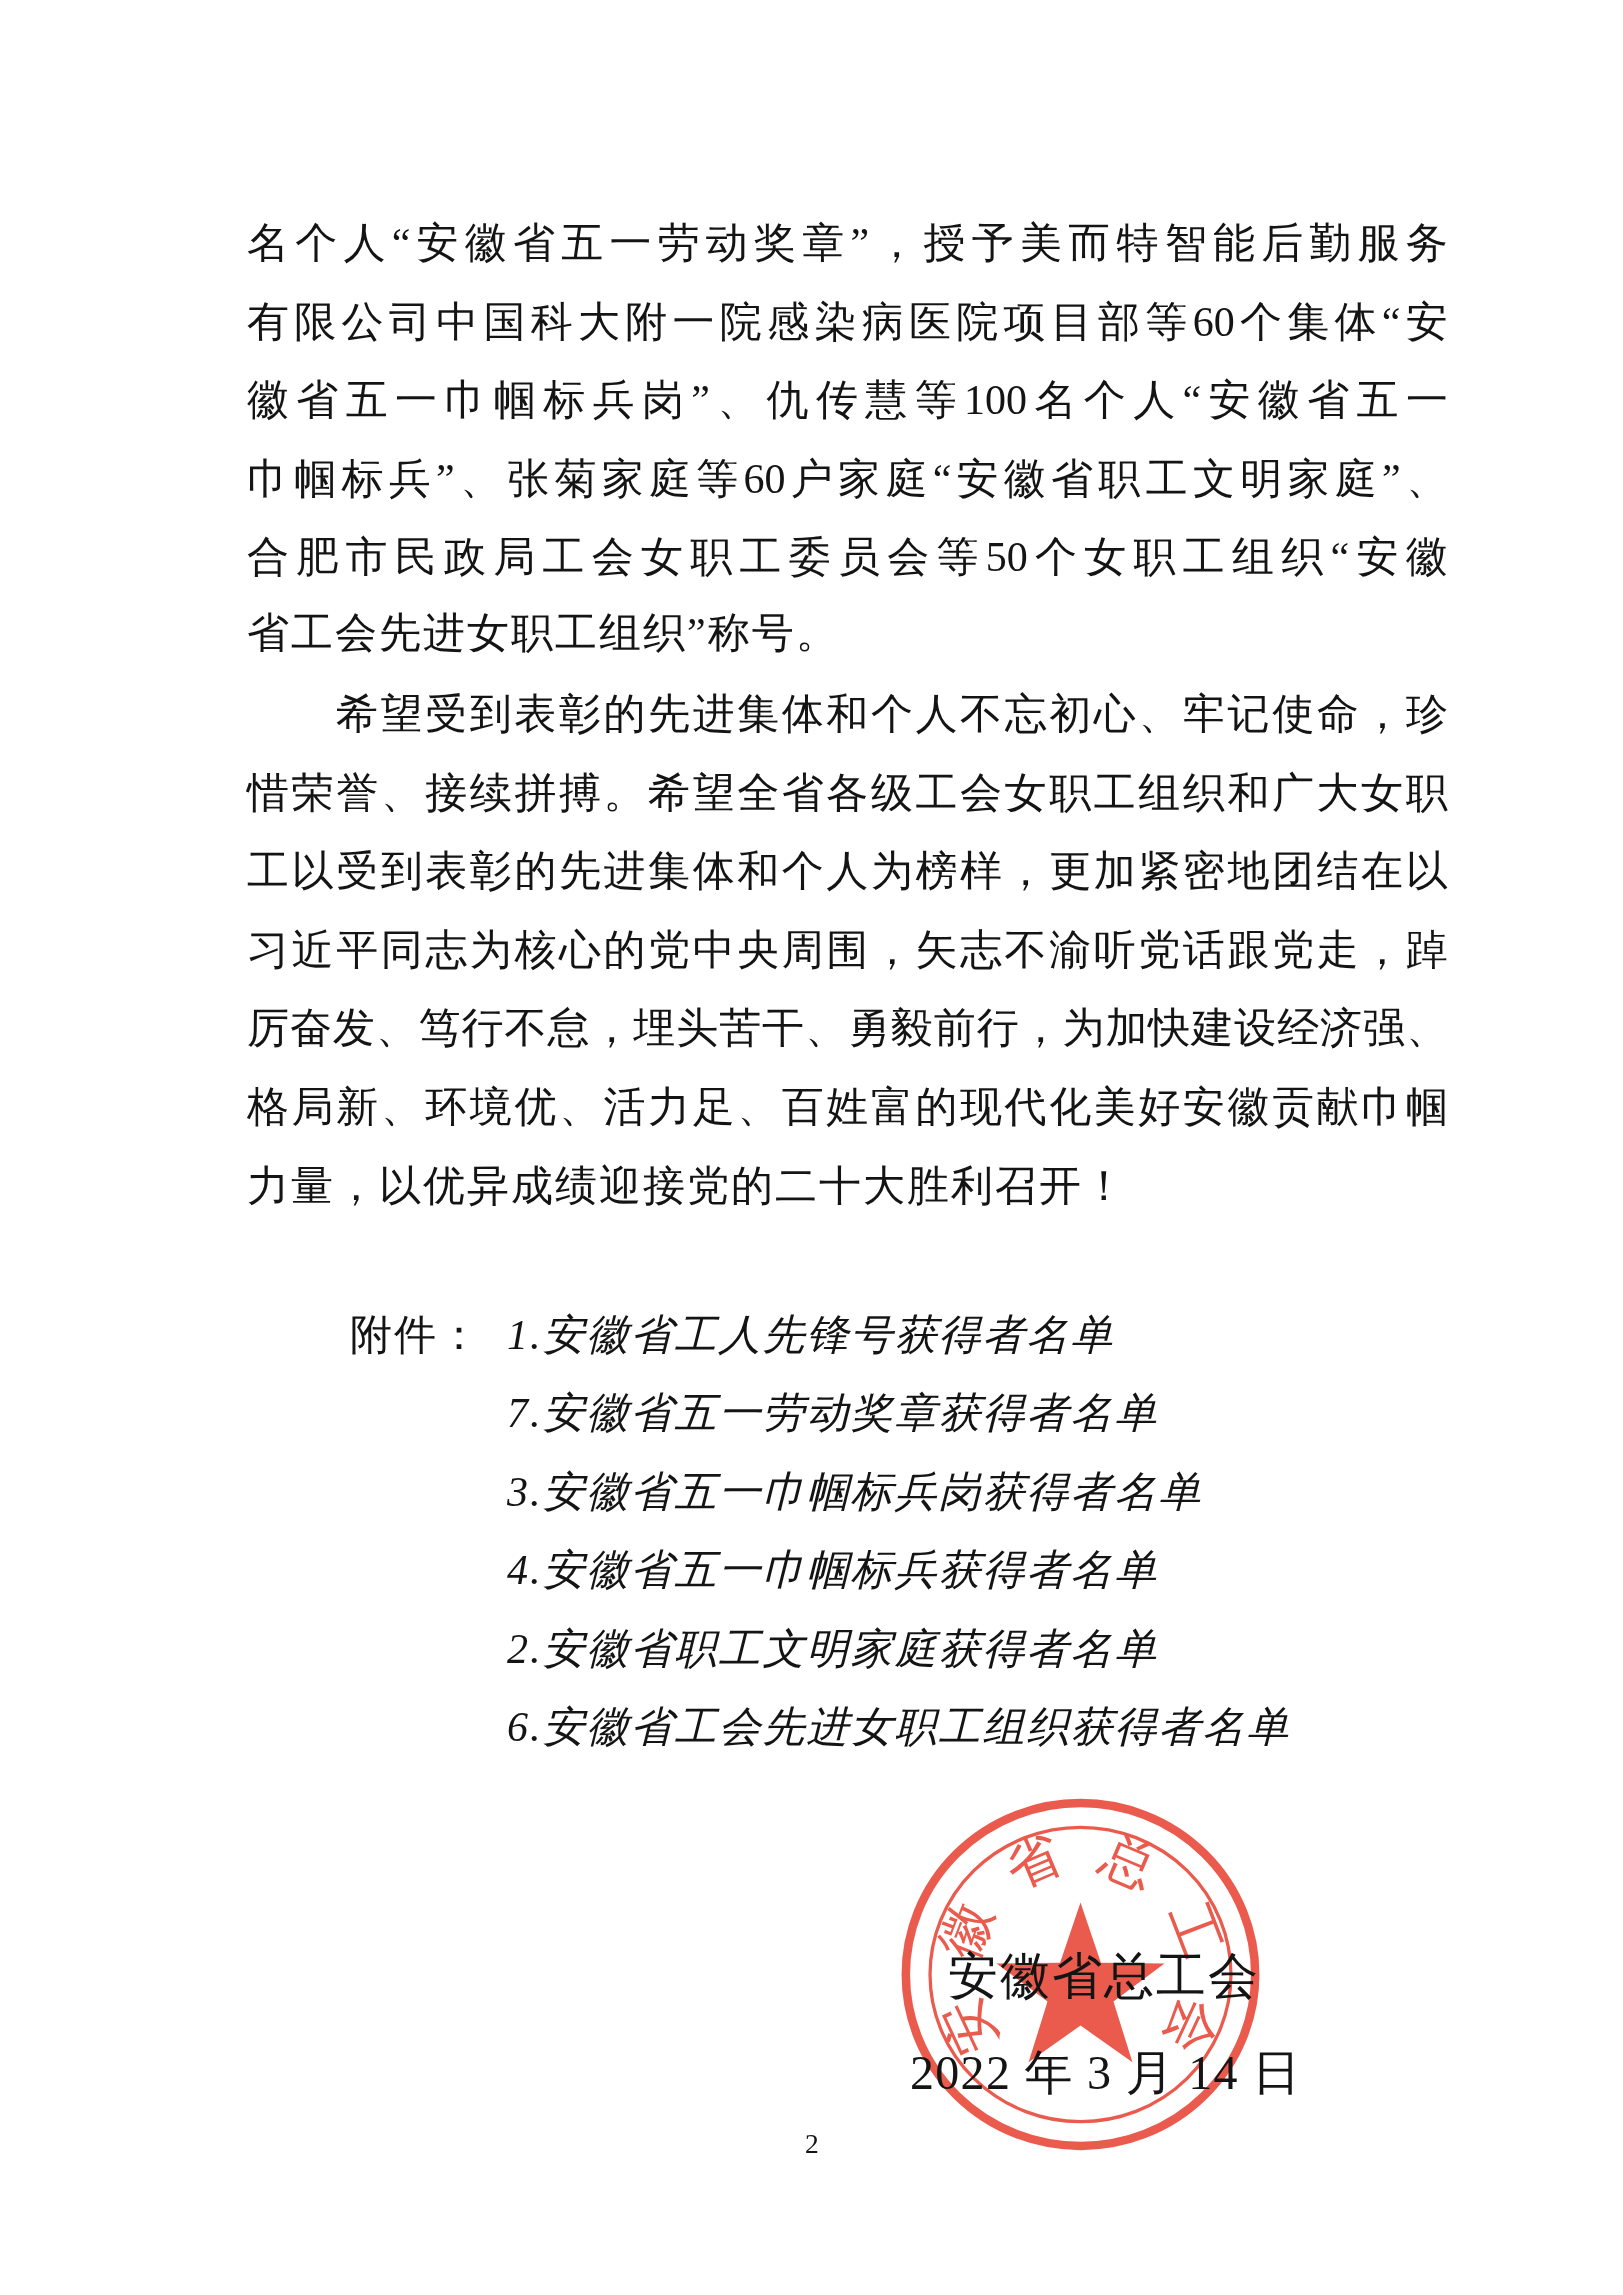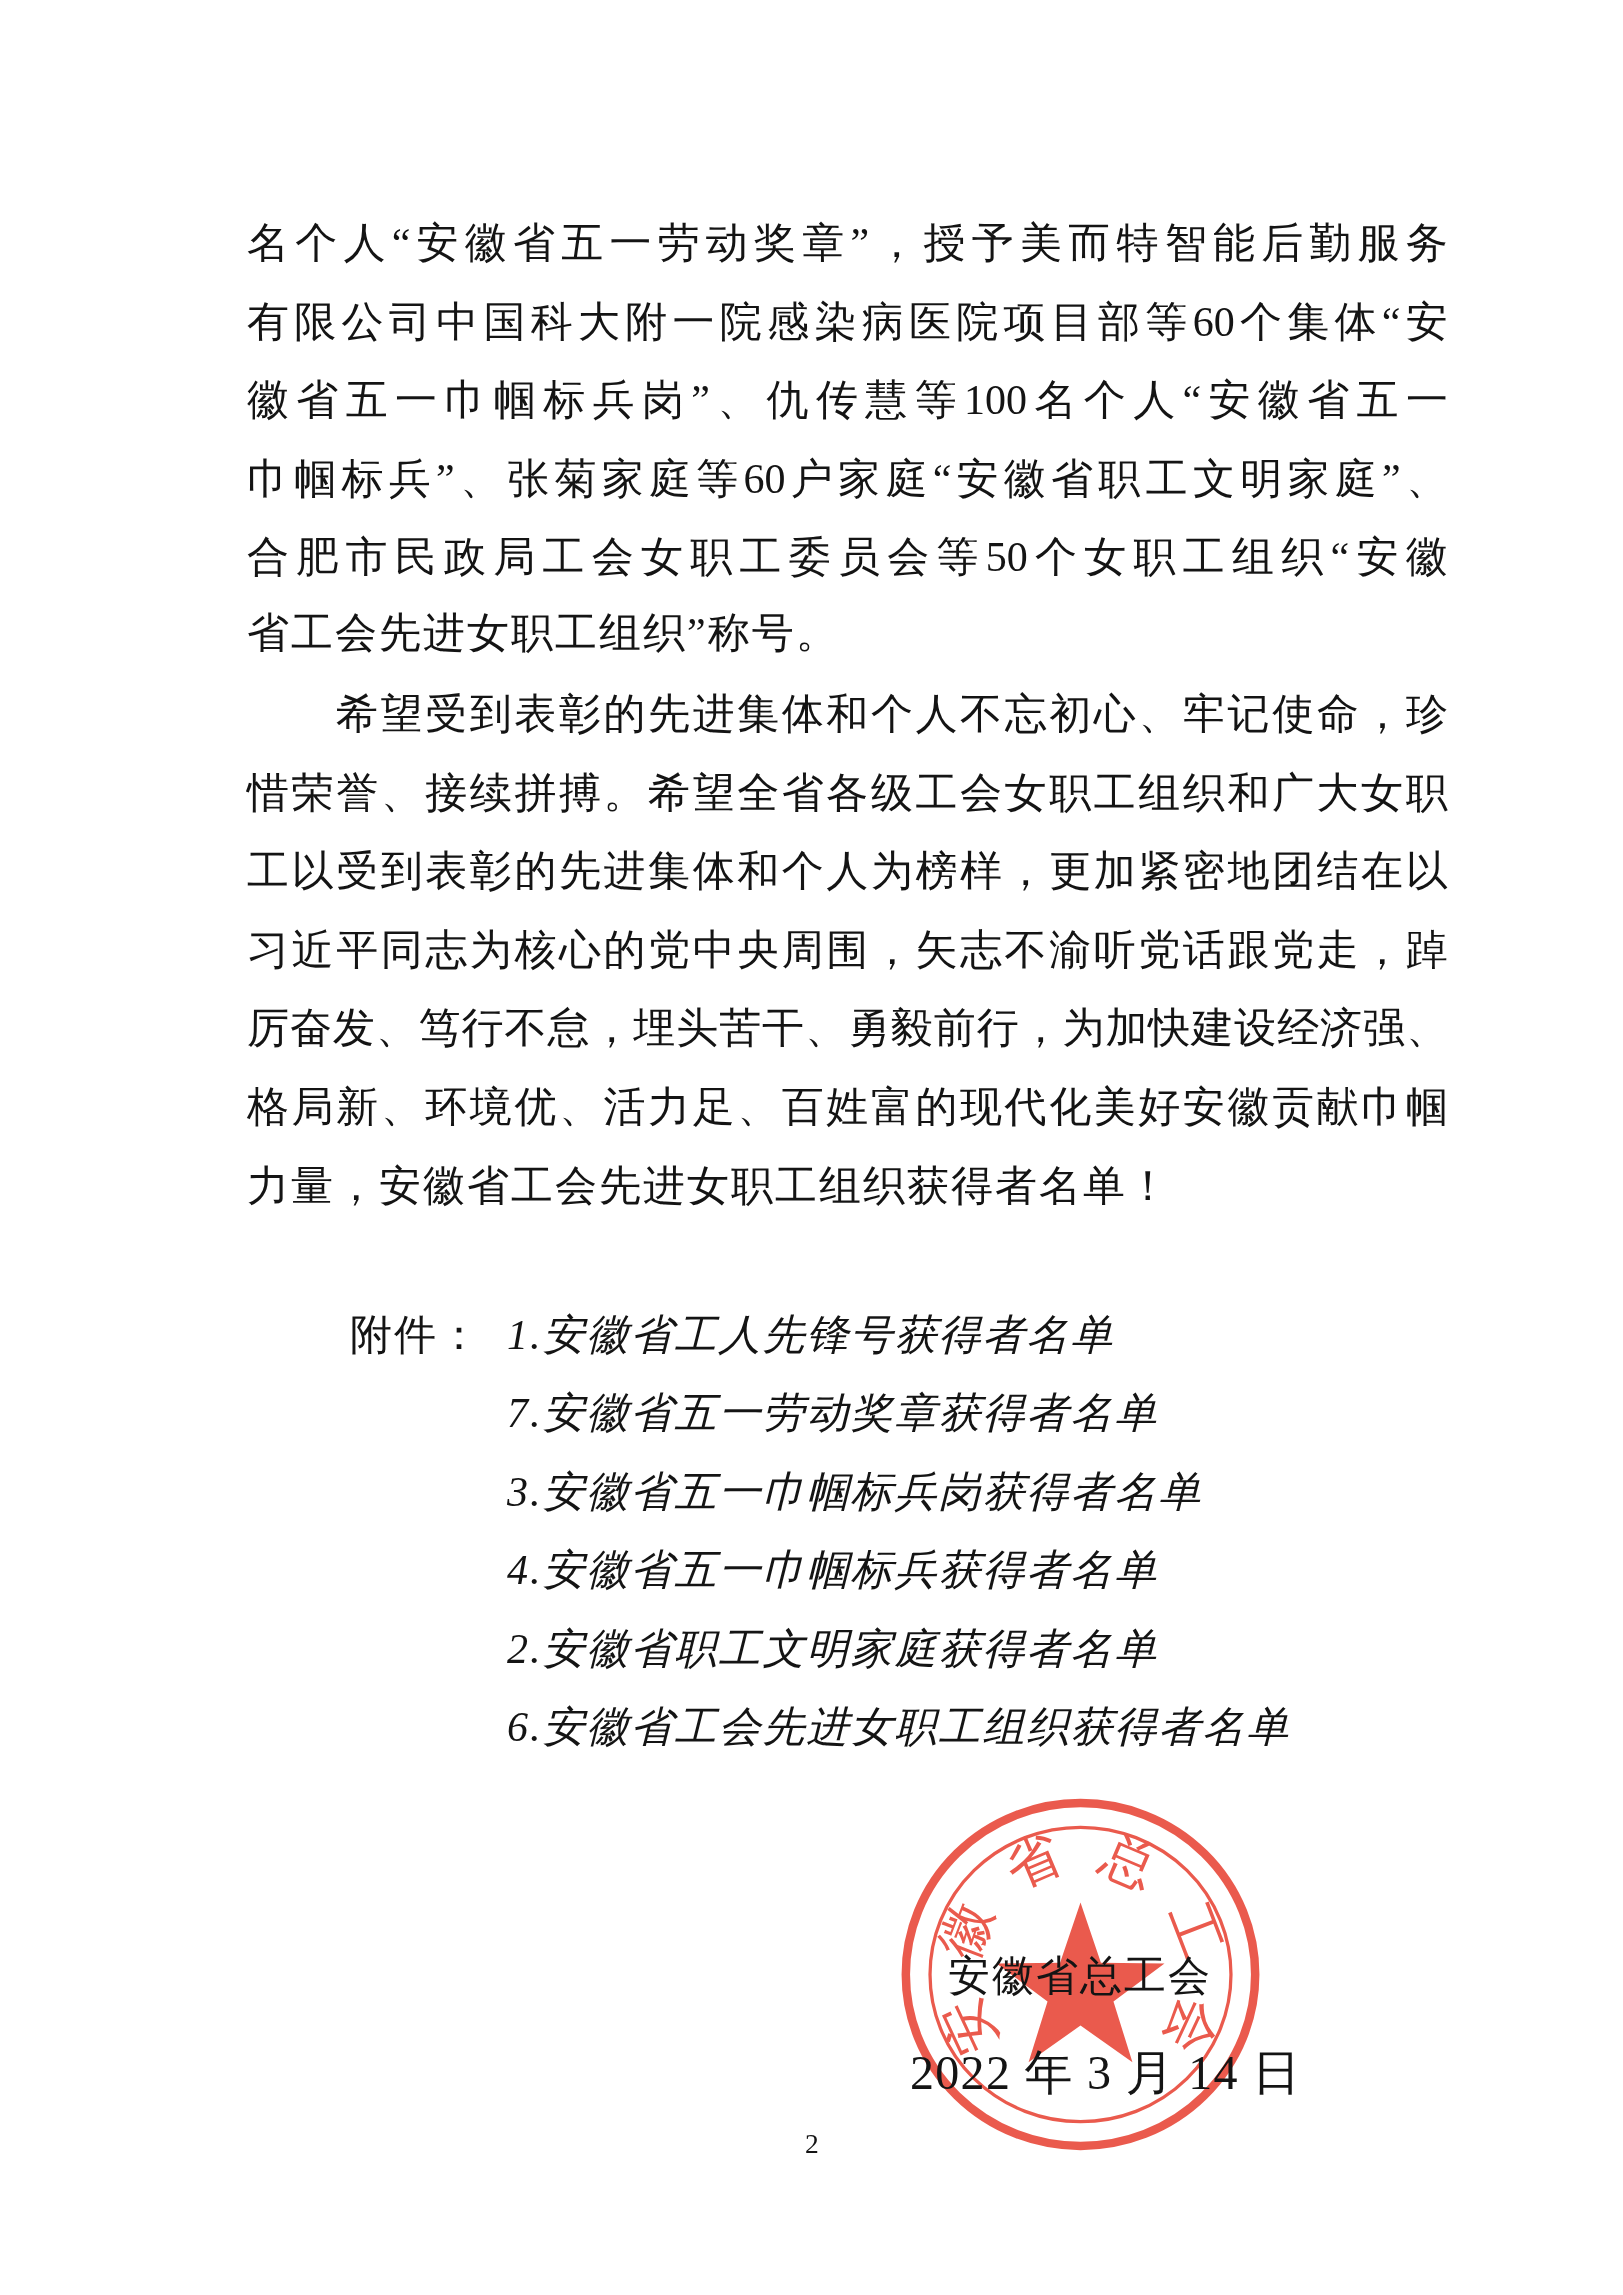--- a/index.html
+++ b/index.html
@@ -33,21 +33,21 @@
     align-items:center;
     letter-spacing:0;
   }
   .line.j span{display:block;}
   .indent2{left:336px;width:1112px;}
   .attach-label{width:auto;margin-left:16px;}
   .attach-item{left:507px;width:auto;font-style:italic;}
   .sig{
     position:absolute;
     height:52px;line-height:52px;
-    font-size:42px;letter-spacing:2px;
+    font-size:50px;letter-spacing:2px;
     white-space:nowrap;color:#141414;
     z-index:3;
   }
   .date{font-size:48px;letter-spacing:1.3px;}
   .pagenum{
     position:absolute;
     font-size:27.5px;line-height:37px;
     color:#141414;z-index:3;
   }
   .seal{
@@ -390,21 +390,21 @@
         <span>化</span>
         <span>美</span>
         <span>好</span>
         <span>安</span>
         <span>徽</span>
         <span>贡</span>
         <span>献</span>
         <span>巾</span>
         <span>帼</span>
       </div>
-    <div class="line" style="top:1160px">力量，安徽省工会先进女职工组织获得者名单！</div>
+    <div class="line" style="top:1160px">力量，以优异成绩迎接党的二十大胜利召开！</div>
 
     <div class="line attach-label" style="top:1309px;left:334px">附件：</div>
     <div class="line attach-item" style="top:1309px">1.安徽省工人先锋号获得者名单</div>
     <div class="line attach-item" style="top:1387px">7.安徽省五一劳动奖章获得者名单</div>
     <div class="line attach-item" style="top:1466px">3.安徽省五一巾帼标兵岗获得者名单</div>
     <div class="line attach-item" style="top:1544px">4.安徽省五一巾帼标兵获得者名单</div>
     <div class="line attach-item" style="top:1623px">2.安徽省职工文明家庭获得者名单</div>
     <div class="line attach-item" style="top:1701px">6.安徽省工会先进女职工组织获得者名单</div>
 
     <div class="sig" style="top:1950px;left:948px">安徽省总工会</div>

